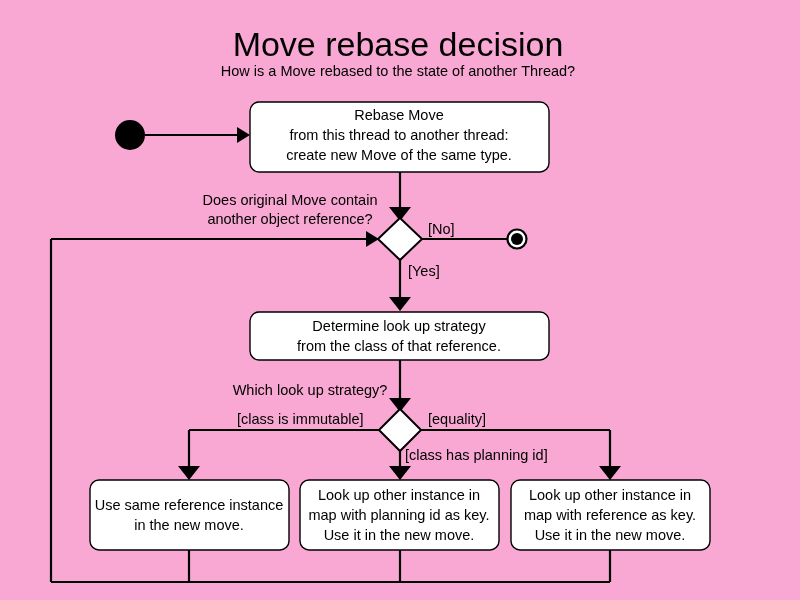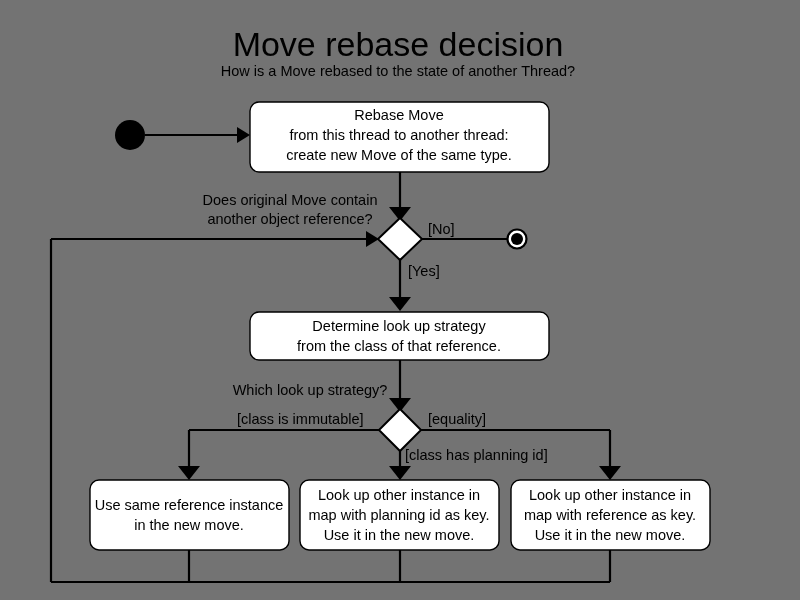--- a/index.html
+++ b/index.html
@@ -8,21 +8,21 @@
     background: #ffffff;
   }
   body {
     font-family: "Liberation Sans", sans-serif;
     color: #000000;
   }
   #canvas {
     position: relative;
     width: 800px;
     height: 600px;
-    background: #737373;
+    background: #f9a8d4;
     overflow: hidden;
   }
   #diagram-svg {
     position: absolute;
     left: 0;
     top: 0;
     width: 800px;
     height: 600px;
   }
   .title-text {

